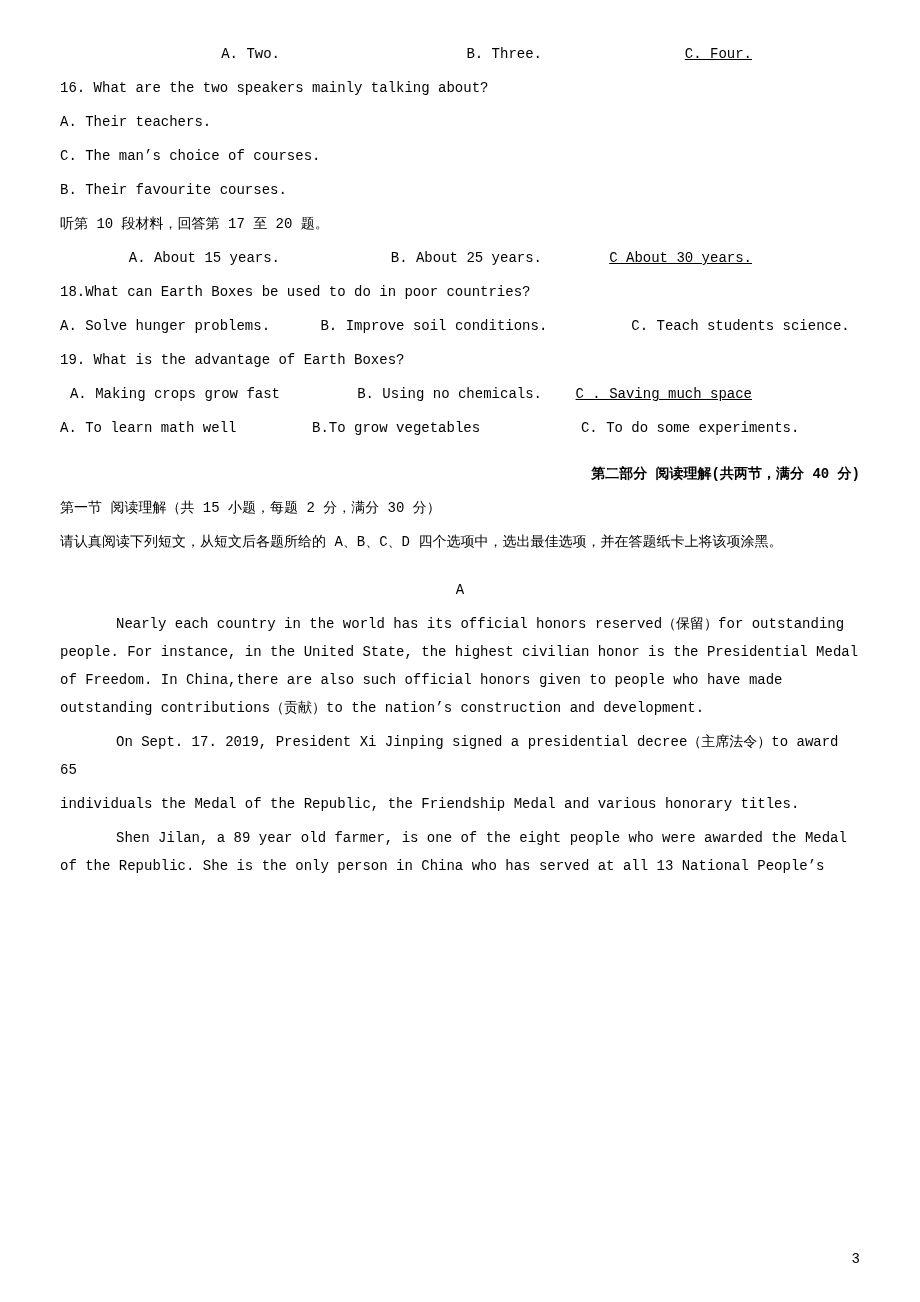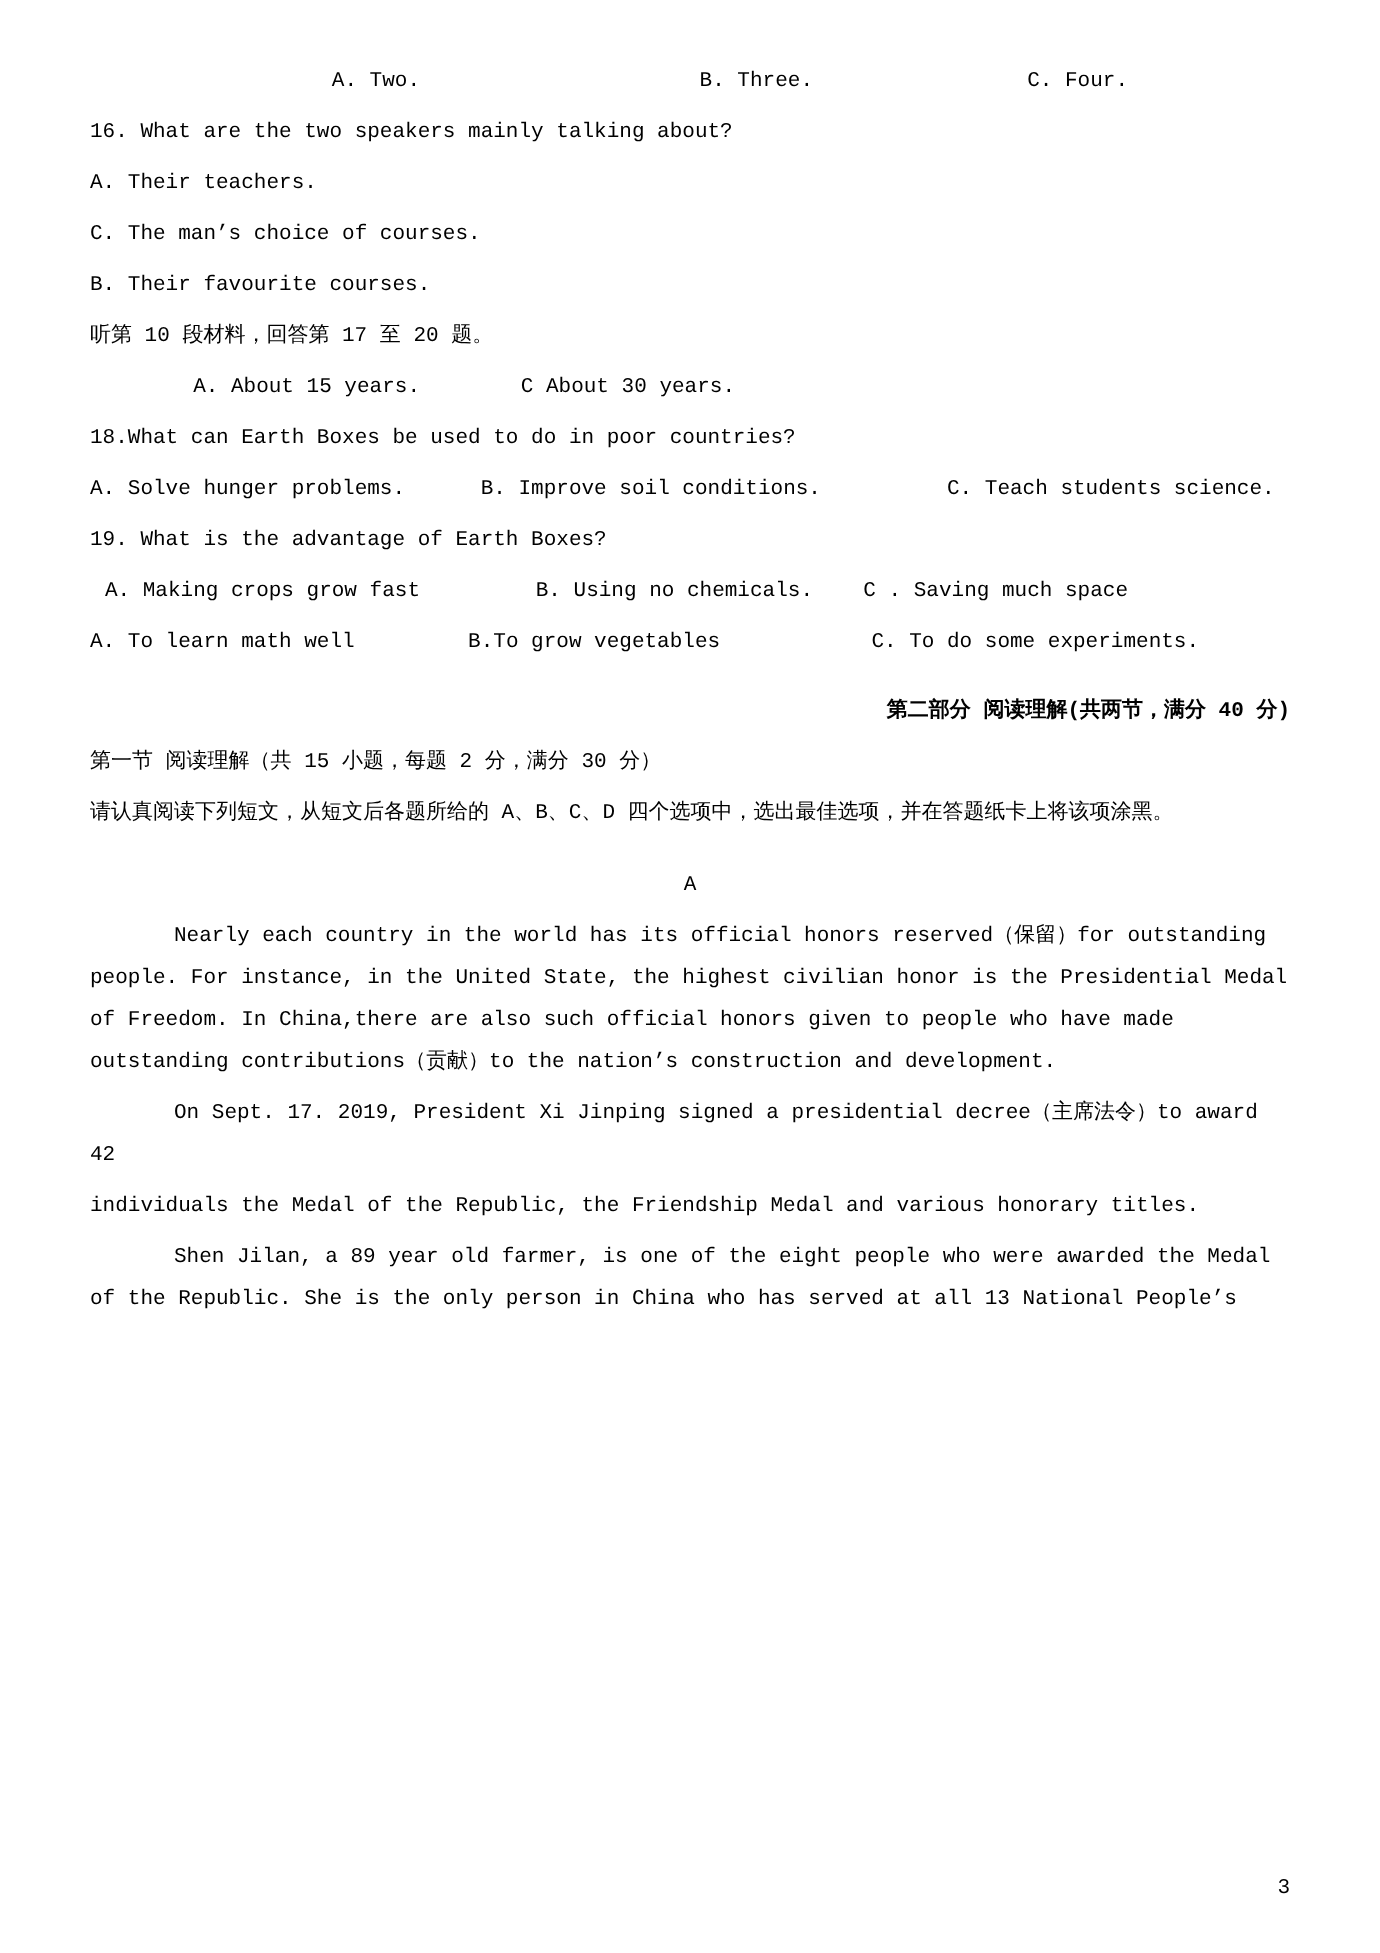--- a/index.html
+++ b/index.html
@@ -35,20 +35,21 @@
       min-width: 220px;
       margin-right: 10px;
     }
     .option-b {
       min-width: 220px;
       margin-right: 10px;
       margin-left: 32px;
     }
     .option-c {
       min-width: 200px;
+      text-decoration: underline;
     }
     .section-header {
       font-weight: bold;
       margin-bottom: 6px;
       margin-top: 10px;
       line-height: 2;
     }
     .center-text {
       text-align: center;
       margin-bottom: 6px;
@@ -83,20 +84,21 @@
 
   <div class="line">16. What are the two speakers mainly talking about?</div>
   <div class="line">A. Their teachers.</div>
   <div class="line">C. The man’s choice of courses.</div>
   <div class="line">B. Their favourite courses.</div>
 
   <div class="line">听第 10 段材料，回答第 17 至 20 题。</div>
 
   <div class="line-options">
     <span class="option-a">A. About 15 years.</span>
+    <span class="option-b">B. About 25 years.</span>
     <span class="option-c">C About 30 years.</span>
   </div>
 
   <div class="line">18.What can Earth Boxes be used to do in poor countries?</div>
   <div class="wrap-options">
     <span>A. Solve hunger problems.</span>
     &nbsp;&nbsp;&nbsp;&nbsp;
     <span>B. Improve soil conditions.</span>
     &nbsp;&nbsp;&nbsp;&nbsp;&nbsp;&nbsp;&nbsp;&nbsp;
     <span>C.  Teach  students science.</span>
@@ -116,19 +118,19 @@
     &nbsp;&nbsp;&nbsp;&nbsp;&nbsp;&nbsp;&nbsp;&nbsp;&nbsp;&nbsp;
     <span>C.    To    do    some experiments.</span>
   </div>
 
   <div class="section-header bold" style="margin-top: 18px;">第二部分  阅读理解(共两节，满分 40 分)</div>
   <div class="line">第一节  阅读理解（共 15 小题，每题 2 分，满分 30 分）</div>
   <div class="line">请认真阅读下列短文，从短文后各题所给的 A、B、C、D 四个选项中，选出最佳选项，并在答题纸卡上将该项涂黑。</div>
 
   <div class="center-text" style="margin-top: 20px;">A</div>
   <div class="line" style="text-indent: 2em;">　　Nearly each country in the world has its official honors reserved（保留）for outstanding people. For instance, in the United State, the highest civilian honor is the Presidential Medal of Freedom. In China,there are also such official honors given to people who have made outstanding contributions（贡献）to the nation’s construction and development.</div>
-  <div class="line" style="text-indent: 2em; margin-top: 4px;">　　On Sept. 17. 2019, President Xi Jinping signed a presidential decree（主席法令）to award 42</div>
+  <div class="line" style="text-indent: 2em; margin-top: 4px;">　　On Sept. 17. 2019, President Xi Jinping signed a presidential decree（主席法令）to award 65</div>
   <div class="line">individuals the Medal of the Republic, the Friendship Medal and various honorary titles.</div>
   <div class="line" style="text-indent: 2em; margin-top: 4px;">　　Shen Jilan, a 89 year old farmer, is one of the eight people who were awarded the Medal of the Republic. She is the only person in China who has served at all 13 National People’s</div>
 
 </div>
 
 <div class="page-number">3</div>
 
 </body></html>

